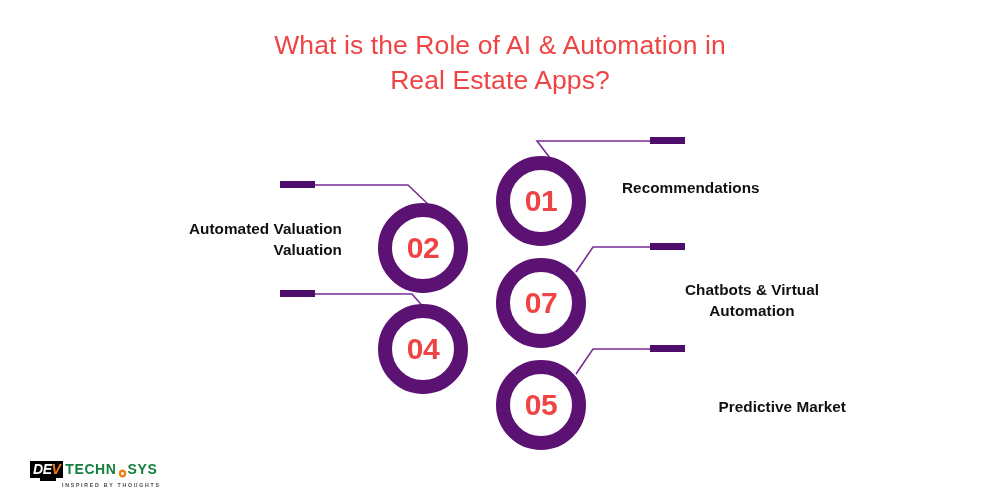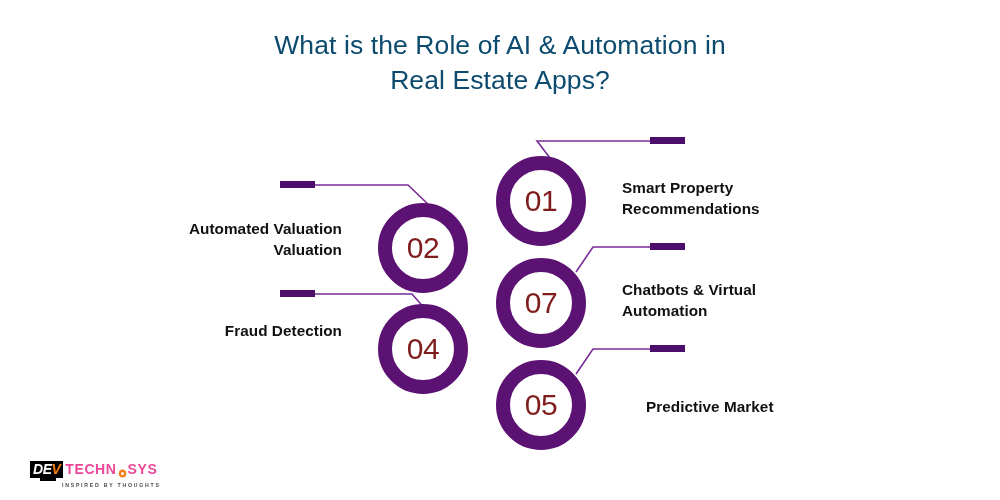--- a/index.html
+++ b/index.html
@@ -22,21 +22,21 @@
     left: 0;
     top: 28px;
     width: 1000px;
     text-align: center;
   }
   #title-block .tline {
     display: block;
     font-size: 26.5px;
     line-height: 35px;
     font-weight: 400;
-    color: #0c4a6e;
+    color: #ef4444;
     letter-spacing: 0.1px;
   }
 
   
   #connector-layer {
     position: absolute;
     left: 0;
     top: 0;
     width: 1000px;
     height: 500px;
@@ -51,22 +51,22 @@
     border-radius: 50%;
     border: 14px solid #5B1273;
     box-sizing: border-box;
     background: #ffffff;
     display: flex;
     align-items: center;
     justify-content: center;
   }
   .num-circle .num-text {
     font-size: 30px;
-    font-weight: 400;
-    color: #7f1d1d;
+    font-weight: 700;
+    color: #ef4444;
     letter-spacing: -0.5px;
     line-height: 1;
     transform: translateY(-0.5px);
   }
 
   
   .item-label {
     position: absolute;
     font-size: 15.3px;
     line-height: 21px;
@@ -97,21 +97,21 @@
     font-weight: 700;
     font-style: italic;
     letter-spacing: -0.5px;
     padding: 1px 3px 1px 3px;
     line-height: 15px;
     display: flex;
     align-items: center;
   }
   #brand-logo .dev-box .v-accent { color: #F07E13; }
   #brand-logo .word-mark {
-    color: #ec4899;
+    color: #15803d;
     font-size: 14px;
     font-weight: 700;
     letter-spacing: 0.6px;
     line-height: 17px;
     display: flex;
     align-items: center;
     padding-left: 2px;
   }
   #brand-logo .gear-icon {
     display: inline-block;
@@ -183,39 +183,37 @@
   <span class="num-text">07</span>
 </div>
 <div class="num-circle" style="left:378px; top:304px;">
   <span class="num-text">04</span>
 </div>
 <div class="num-circle" style="left:496px; top:360px;">
   <span class="num-text">05</span>
 </div>
 
 <div class="item-label right-side" style="left:622px; top:177px; width:260px;">
-  <div>Smart Property</div>
   <div>Recommendations</div>
 </div>
 
 <div class="item-label left-side" style="left:100px; top:218px; width:242px;">
   <div>Automated Valuation</div>
   <div>Valuation</div>
 </div>
 
-<div class="item-label right-side" style="left:622px; top:279px; width:260px;">
+<div class="item-label right-side" style="left:622px; top:279px; width:260px;text-align:center;">
   <div>Chatbots &amp; Virtual</div>
   <div>Automation</div>
 </div>
 
 <div class="item-label left-side" style="left:100px; top:320px; width:242px;">
-  <div>Fraud Detection</div>
-</div>
-
-<div class="item-label right-side" style="left:646px; top:396px; width:260px;">
+</div>
+
+<div class="item-label right-side" style="left:586px; top:396px; width:260px;text-align:right;">
   <div>Predictive Market</div>
 </div>
 
 <div id="brand-logo">
   <div class="logo-row">
     <span class="dev-box">
         <span>D</span>
         <span>E</span>
         <span class="v-accent">V</span>
       </span>

